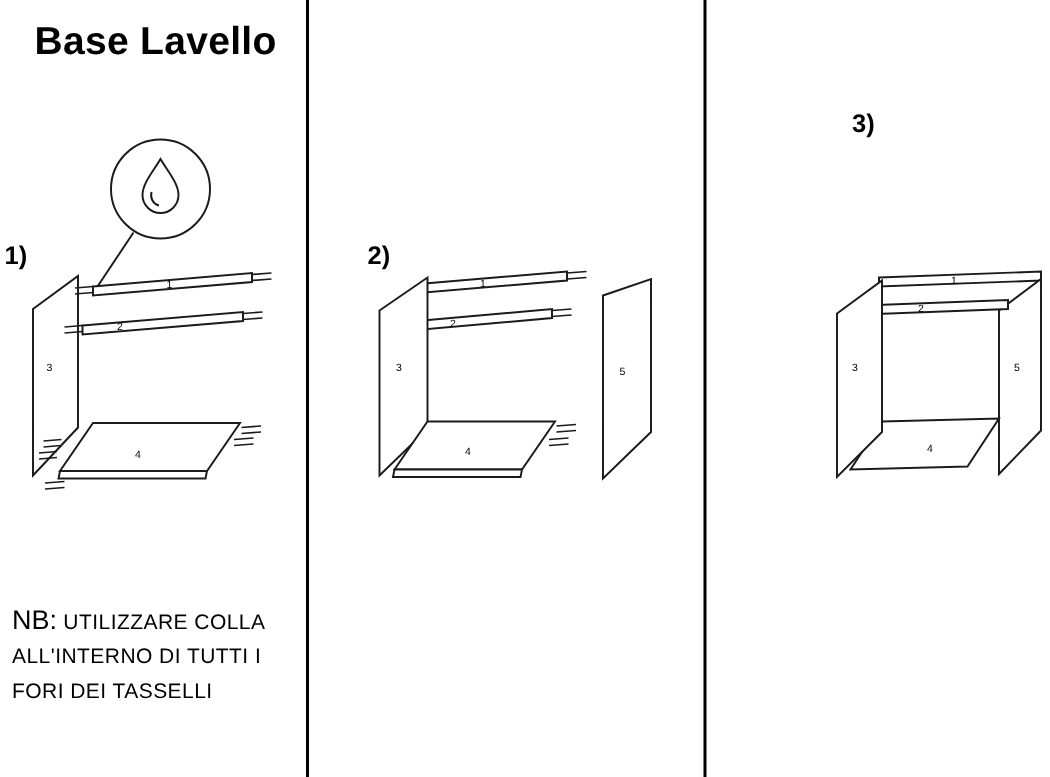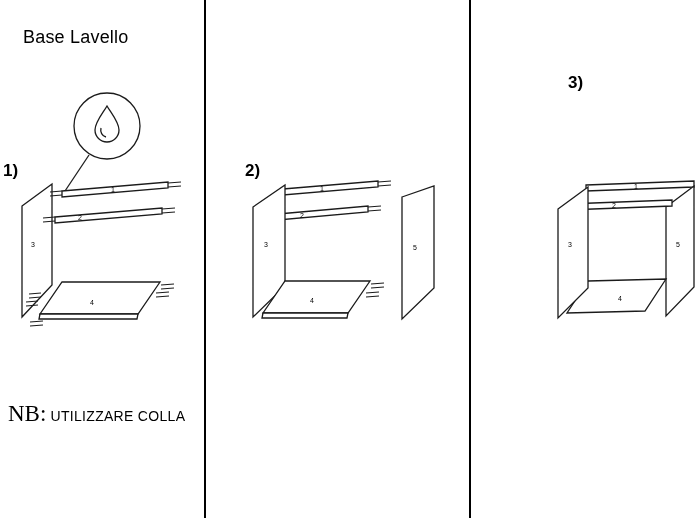--- a/index.html
+++ b/index.html
@@ -1,43 +1,45 @@
 <!DOCTYPE html>
 <html><head>
 <meta charset="utf-8">
 <style>
   * { margin:0; padding:0; box-sizing:border-box; }
   html,body { width:700px; height:518px; background:#fff; overflow:hidden; }
   body { position:relative; font-family:"Liberation Sans", sans-serif; color:#000; }
   .abs { position:absolute; }
-  #title { left:23px; top:27px; font-size:18px; font-weight:400; letter-spacing:.2px; }
+  #title { left:23px; top:12px; font-size:26px; font-weight:700; letter-spacing:.2px; }
   .step-label { font-size:17px; font-weight:700; }
   #step1-label { left:3px;   top:161px; }
   #step2-label { left:245px; top:161px; }
   #step3-label { left:568px; top:73px; }
   #note { left:8px; top:402px; width:192px; font-size:14px; line-height:23px; letter-spacing:.3px; }
-  #note .nb { font-size:23px; letter-spacing:0;font-family:Liberation Serif, serif; }
+  #note .nb { font-size:18px; letter-spacing:0; }
   #art { left:0; top:0; }
   .divider { stroke:#000; stroke-width:2; }
   .face { fill:#fff; stroke:#1b1b1b; stroke-width:1.3; stroke-linejoin:miter; }
   .ln   { fill:none; stroke:#1b1b1b; stroke-width:1.3; }
   .dowel{ fill:none; stroke:#1b1b1b; stroke-width:1.1; }
   .plabel { font-family:"Liberation Sans", sans-serif; font-size:7px; fill:#000; text-anchor:middle; }
 </style>
 </head>
 <body>
 
 <div class="abs" id="title">Base Lavello</div>
 
 <div class="abs step-label" id="step1-label">1)</div>
 <div class="abs step-label" id="step2-label">2)</div>
 <div class="abs step-label" id="step3-label">3)</div>
 
 <div class="abs" id="note">
   <div><span class="nb">NB:</span> <span>UTILIZZARE COLLA</span></div>
+  <div>ALL'INTERNO DI TUTTI I</div>
+  <div>FORI DEI TASSELLI</div>
 </div>
 
 <svg class="abs" id="art" width="700" height="518" viewBox="0 0 700 518">
 
   <line class="divider" x1="205" y1="0" x2="205" y2="518"></line>
   <line class="divider" x1="470" y1="0" x2="470" y2="518"></line>
 
   <g>
     <line class="ln" x1="89" y1="155" x2="63" y2="194"></line>
     <circle class="ln" cx="107" cy="126" r="33"></circle>

